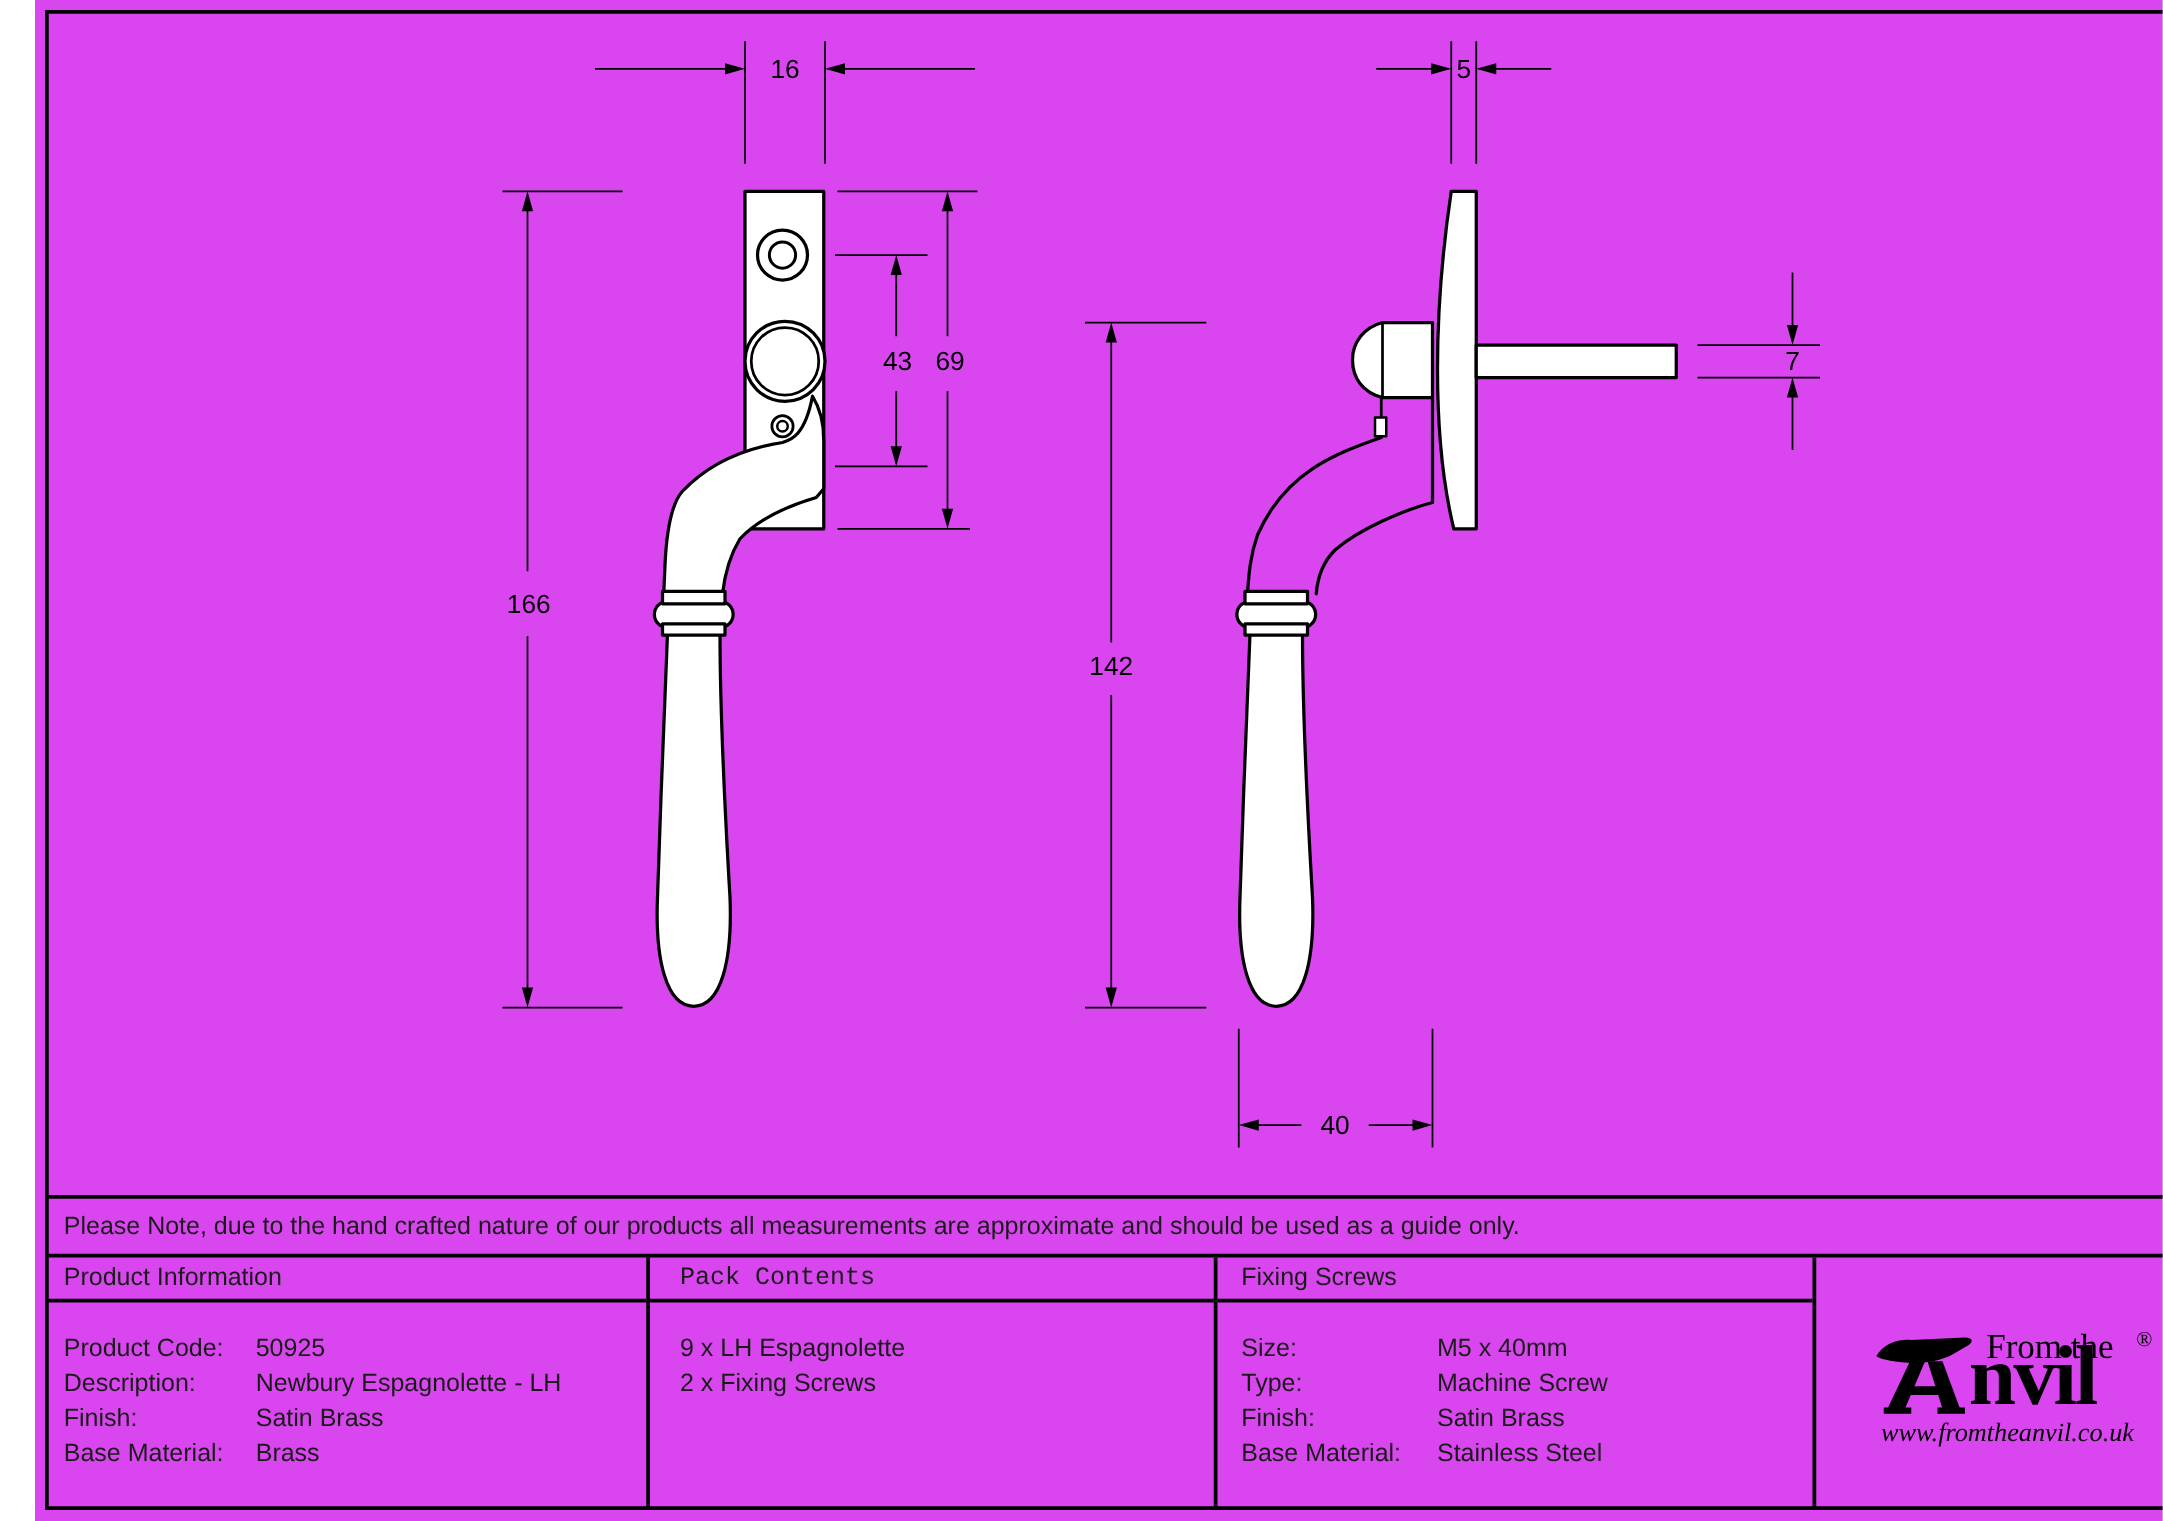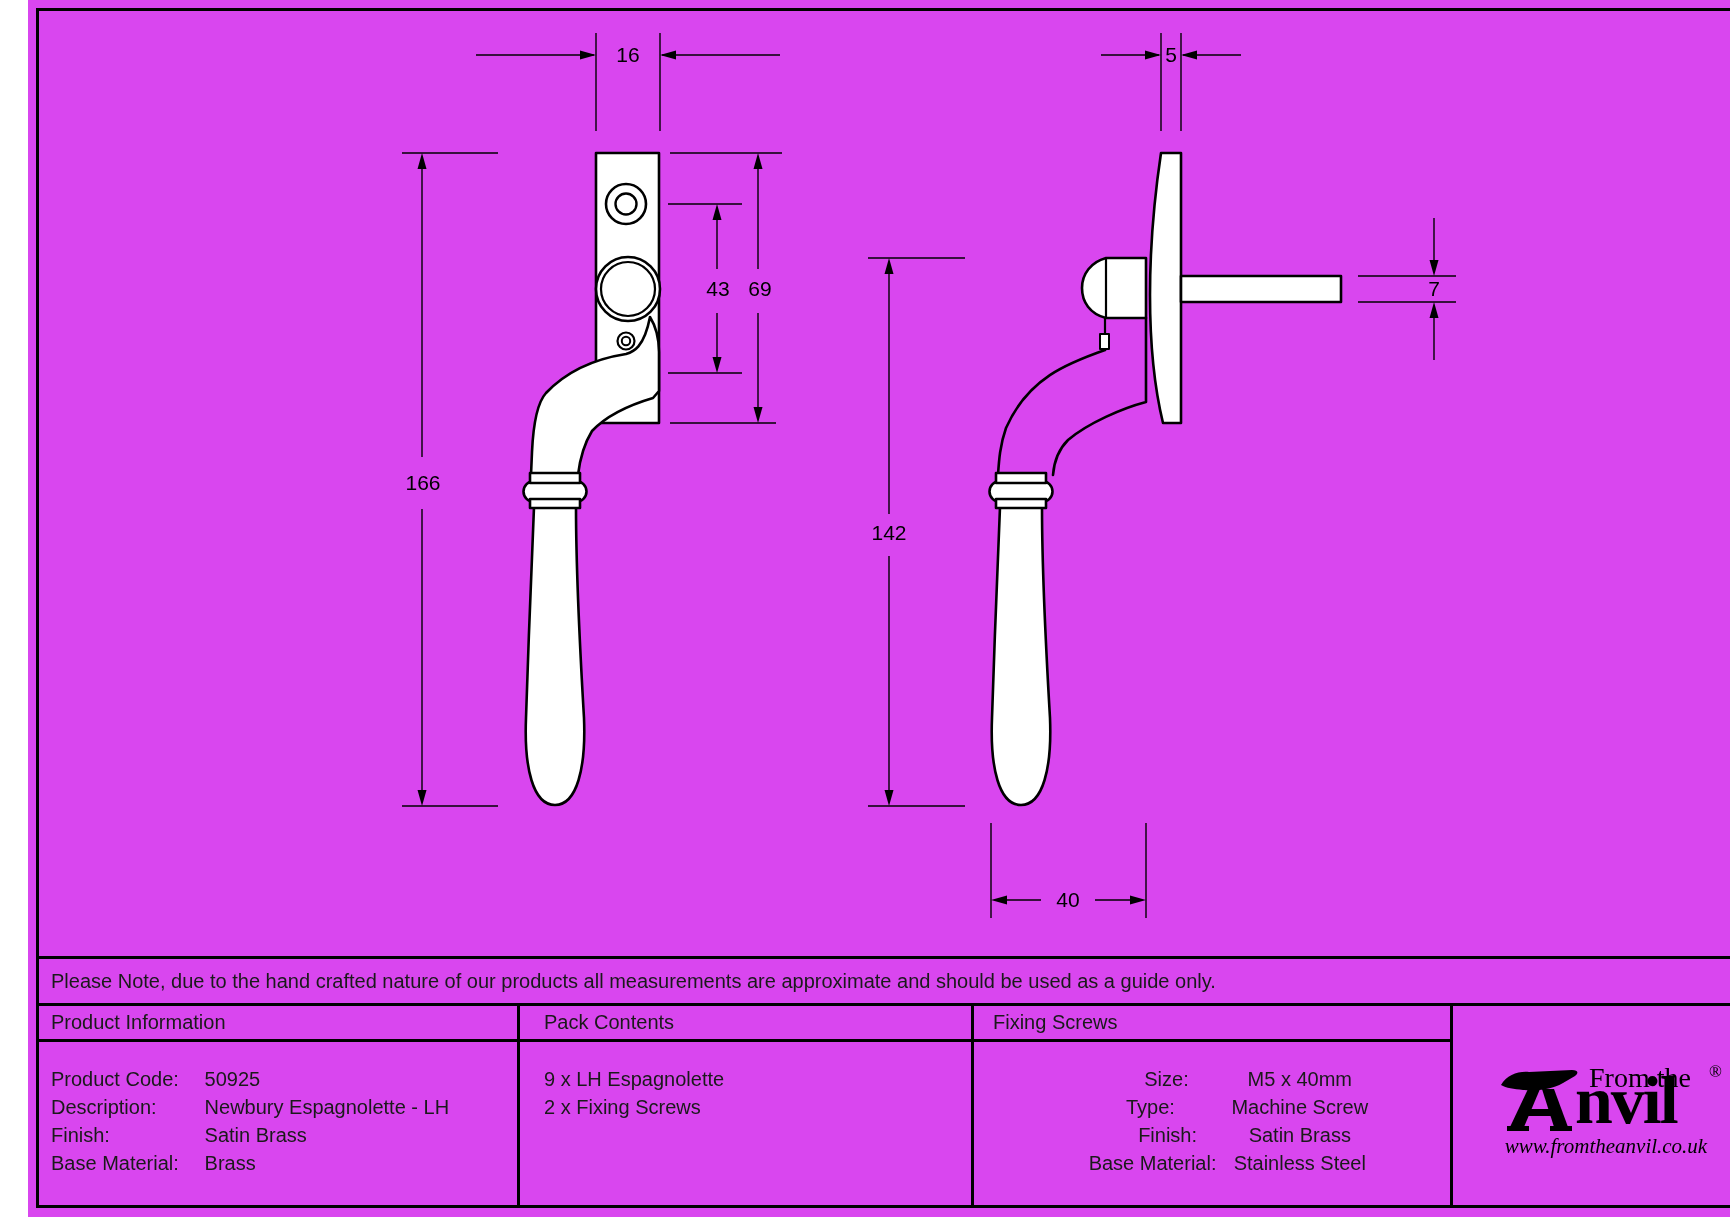--- a/index.html
+++ b/index.html
@@ -16,26 +16,26 @@
   #info-table{position:absolute;left:10px;top:1006px;width:1710px;height:200px;display:flex;}
   .col{box-sizing:border-box;height:100%;}
   .col.b{border-right:3px solid #000;}
   .col-1{width:482px;}
   .col-2{width:454px;}
   .col-3{width:479px;}
   .col-4{flex:1;position:relative;}
   .hdr{height:36px;border-bottom:3px solid #000;box-sizing:border-box;
        display:flex;align-items:center;font-size:20px;}
   .col-1 .hdr{padding-left:13px;}
-  .col-2 .hdr{padding-left:24px;}
+  .col-2 .hdr{padding-left:24px;font-family:Liberation Mono, monospace;}
   .col-3 .hdr{padding-left:19px;}
   .body{padding-top:23px;font-size:20px;line-height:28px;}
   .col-1 .body{padding-left:13px;}
   .col-2 .body{padding-left:24px;}
-  .col-3 .body{padding-left:19px;text-align:center;}
+  .col-3 .body{padding-left:19px;}
   .kv .k{display:inline-block;}
   .col-1 .kv .k{width:148px;}
   .col-3 .kv .k{width:151px;}
   
   .logo-wrap{position:absolute;left:0;top:0;width:100%;height:100%;}
   .logo-fromthe{position:absolute;left:136px;top:56px;font-family:"Liberation Serif",serif;
        font-size:28px;color:#000;}
   .logo-brand{position:absolute;left:122px;top:60px;font-family:"Liberation Serif",serif;
        font-weight:bold;font-size:68px;letter-spacing:-2px;color:#000;line-height:1;}
   .logo-reg{position:absolute;left:256px;top:56px;font-family:"Liberation Serif",serif;

